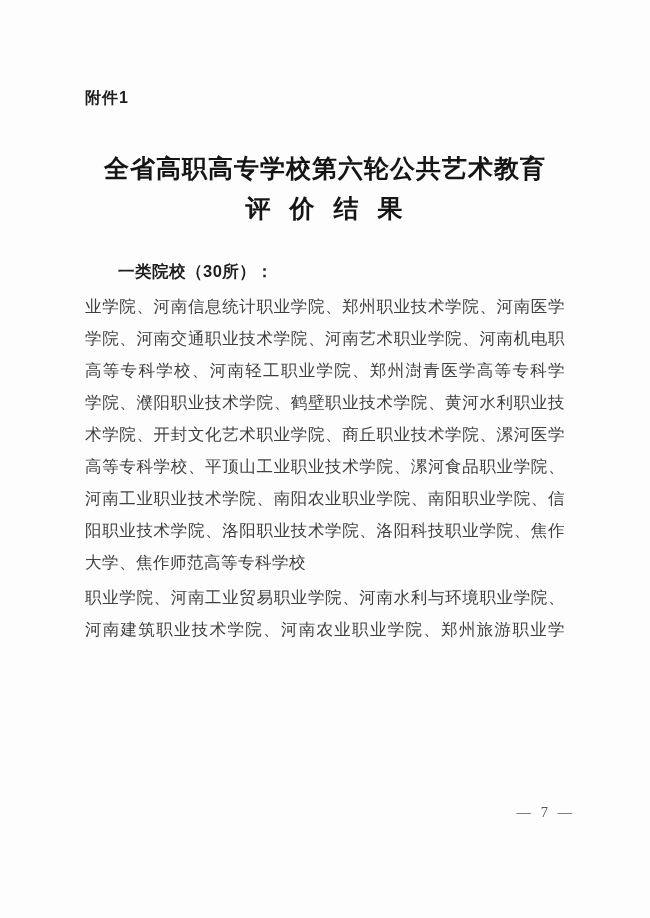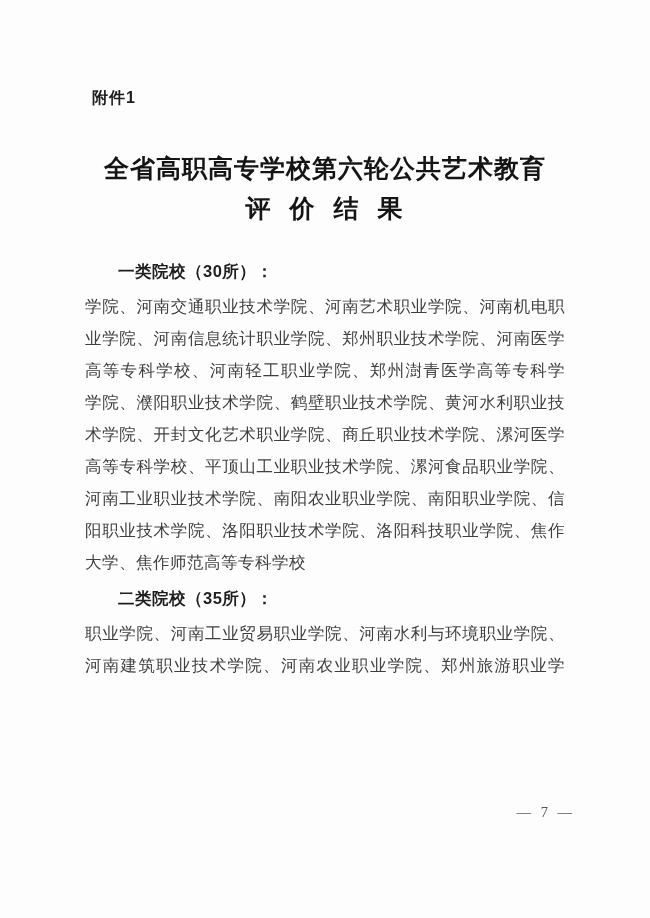--- a/index.html
+++ b/index.html
@@ -11,21 +11,21 @@
     position: relative;
     width: 650px;
     height: 918px;
     background: var(--paper-color, #fdfdfd);
     overflow: hidden;
     box-sizing: border-box;
   }
   .attachment {
     position: absolute;
     top: 88px;
-    left: 92px;
+    left: 85px;
     font-family: "Liberation Sans", sans-serif;
     font-weight: 700;
     font-size: 16px;
     color: var(--heading-color, #1e1e1e);
     letter-spacing: 1px;
   }
   .doc-title {
     position: absolute;
     top: 148px;
     left: 0;
@@ -107,34 +107,33 @@
   <h1 class="doc-title">
     <span class="title-line">全省高职高专学校第六轮公共艺术教育</span>
     <span class="title-line title-line-2">评 价 结 果</span>
   </h1>
 
   <div class="body">
 
     <div class="section">
       <div class="section-heading">一类院校（30所）：</div>
       <div class="para">
+          <div class="body-line">业学院、河南信息统计职业学院、郑州职业技术学院、河南医学</div>
           <div class="body-line">学院、河南交通职业技术学院、河南艺术职业学院、河南机电职</div>
-          <div class="body-line">业学院、河南信息统计职业学院、郑州职业技术学院、河南医学</div>
           <div class="body-line">高等专科学校、河南轻工职业学院、郑州澍青医学高等专科学校、</div>
           <div class="body-line">学院、濮阳职业技术学院、鹤壁职业技术学院、黄河水利职业技</div>
           <div class="body-line">术学院、开封文化艺术职业学院、商丘职业技术学院、漯河医学</div>
           <div class="body-line">高等专科学校、平顶山工业职业技术学院、漯河食品职业学院、</div>
           <div class="body-line">河南工业职业技术学院、南阳农业职业学院、南阳职业学院、信</div>
           <div class="body-line">阳职业技术学院、洛阳职业技术学院、洛阳科技职业学院、焦作</div>
           <div class="body-line flush">大学、焦作师范高等专科学校</div>
         </div>
     </div>
 
     <div class="section">
-      <div class="section-heading">二类院校（35所）：</div>
       <div class="para">
           <div class="body-line">职业学院、河南工业贸易职业学院、河南水利与环境职业学院、</div>
           <div class="body-line">河南建筑职业技术学院、河南农业职业学院、郑州旅游职业学院、</div>
         </div>
     </div>
 
   </div>
 
   <div class="page-number">— 7 —</div>
 

